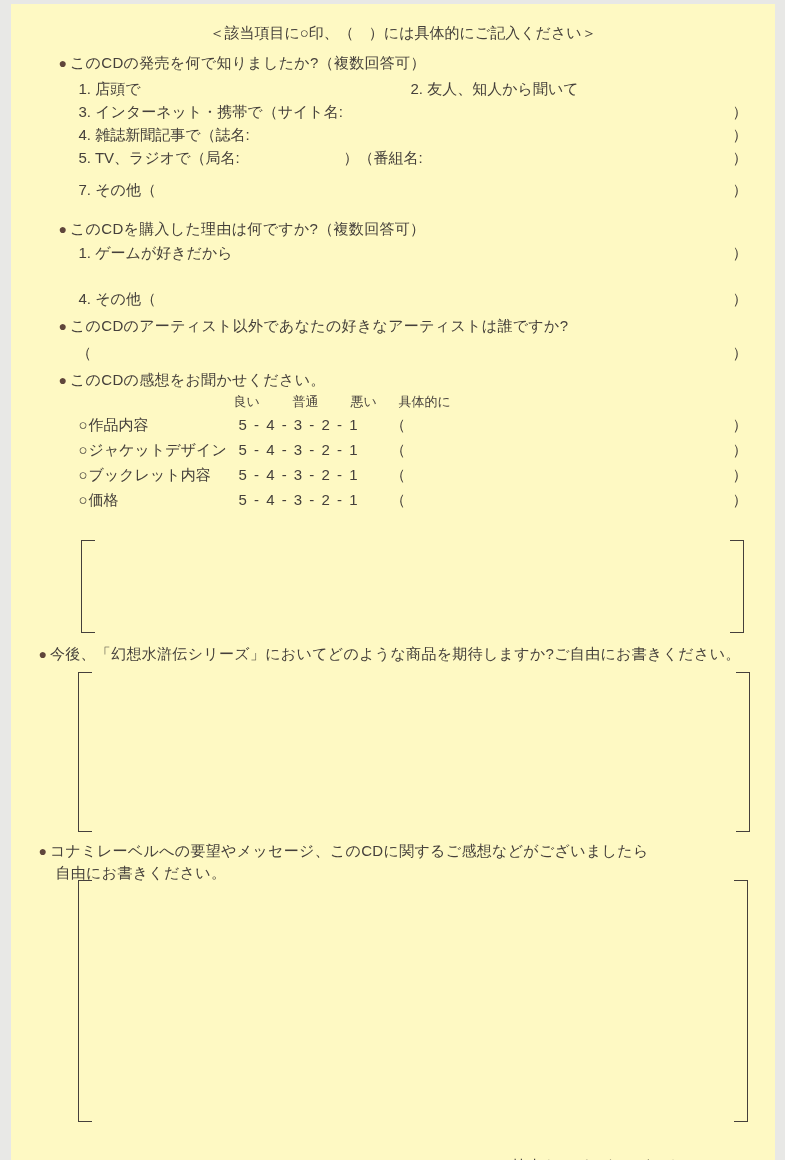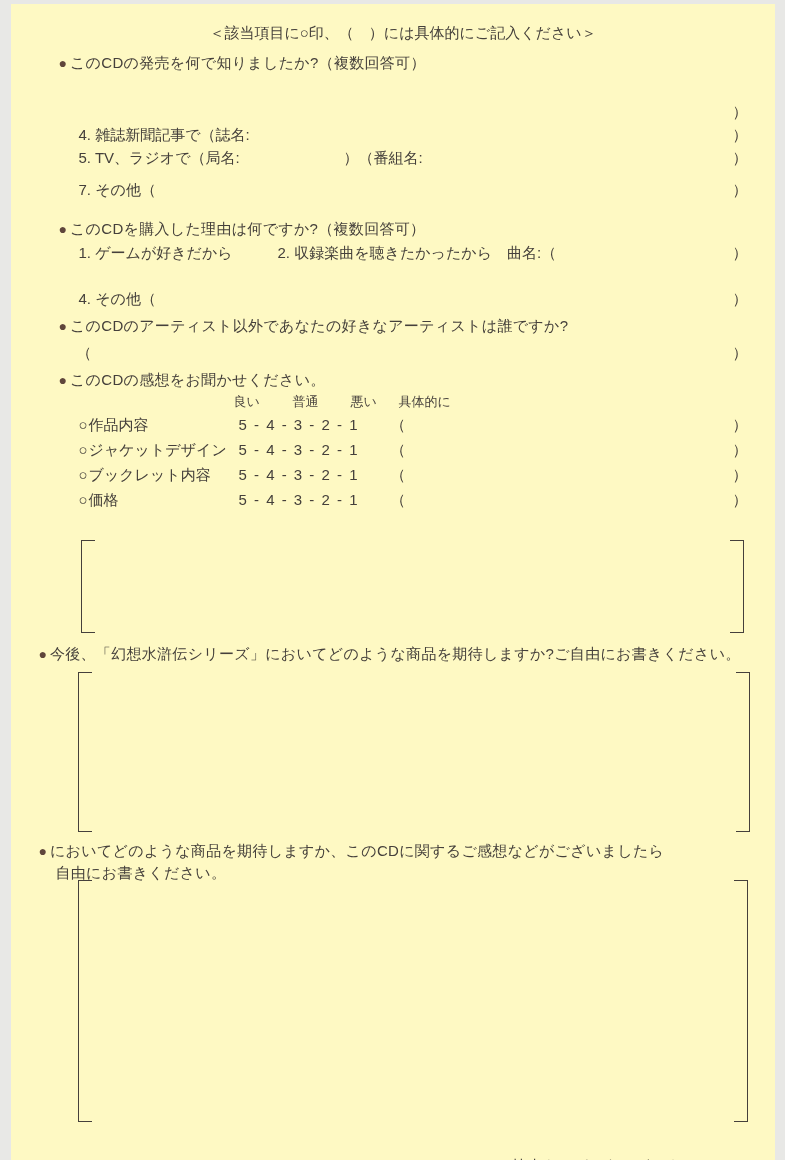--- a/index.html
+++ b/index.html
@@ -29,21 +29,26 @@
 <body>
 
 <div class="sheet">
 
   <div class="abs center" style="top:20px;left:0;width:785px;">＜該当項目に○印、（　）には具体的にご記入ください＞</div>
 
   <div class="row" style="top:50px;left:48px;">
     <span class="bullet">●</span>
     <span class="qtitle">このCDの発売を何で知りましたか?（複数回答可）</span>
   </div>
+  <div class="abs" style="top:76px;left:68px;width:669px;">
+    <span>1. 店頭で</span>
+    <span class="abs" style="left:332px;top:0;">2. 友人、知人から聞いて</span>
+  </div>
   <div class="row" style="top:99px;left:68px;width:669px;">
+    <span>3. インターネット・携帯で（サイト名:</span>
     <span class="blank"></span>
     <span>）</span>
   </div>
   <div class="row" style="top:122px;left:68px;width:669px;">
     <span>4. 雑誌新聞記事で（誌名:</span>
     <span class="blank"></span>
     <span>）</span>
   </div>
   <div class="abs" style="top:145px;left:68px;width:669px;">
     <span>5. TV、ラジオで（局名:</span>
@@ -55,21 +60,20 @@
     <span class="blank"></span>
     <span>）</span>
   </div>
 
   <div class="row" style="top:216px;left:48px;">
     <span class="bullet">●</span>
     <span class="qtitle">このCDを購入した理由は何ですか?（複数回答可）</span>
   </div>
   <div class="abs" style="top:240px;left:68px;width:669px;">
     <span>1. ゲームが好きだから</span>
-    <span class="abs" style="left:199px;top:0;">2. 収録楽曲を聴きたかったから　曲名:（</span>
     <span class="abs" style="right:0;top:0;">）</span>
   </div>
   <div class="row" style="top:286px;left:68px;width:669px;">
     <span>4. その他（</span>
     <span class="blank"></span>
     <span>）</span>
   </div>
 
   <div class="row" style="top:313px;left:48px;">
     <span class="bullet">●</span>
@@ -128,21 +132,21 @@
     <span class="bullet">●</span>
     <span class="qtitle">今後、「幻想水滸伝シリーズ」においてどのような商品を期待しますか?ご自由にお書きください。</span>
   </div>
   <div class="fbox" style="top:668px;left:67px;width:672px;height:160px;">
     <div class="bracket left"></div>
     <div class="bracket right"></div>
   </div>
 
   <div class="row" style="top:838px;left:28px;">
     <span class="bullet">●</span>
-    <span class="qtitle">においてどのような商品を期待しますか、このCDに関するご感想などがございましたら</span>
+    <span class="qtitle">コナミレーベルへの要望やメッセージ、このCDに関するご感想などがございましたら</span>
   </div>
   <div class="abs qtitle" style="top:860px;left:45px;">自由にお書きください。</div>
   <div class="fbox" style="top:876px;left:67px;width:670px;height:242px;">
     <div class="bracket left"></div>
     <div class="bracket right"></div>
   </div>
 
   <div class="abs" style="top:1153px;right:48px;">ご協力ありがとうございました。</div>
 
   <div class="scan-line" style="left:772px;top:848px;height:312px;"></div>

